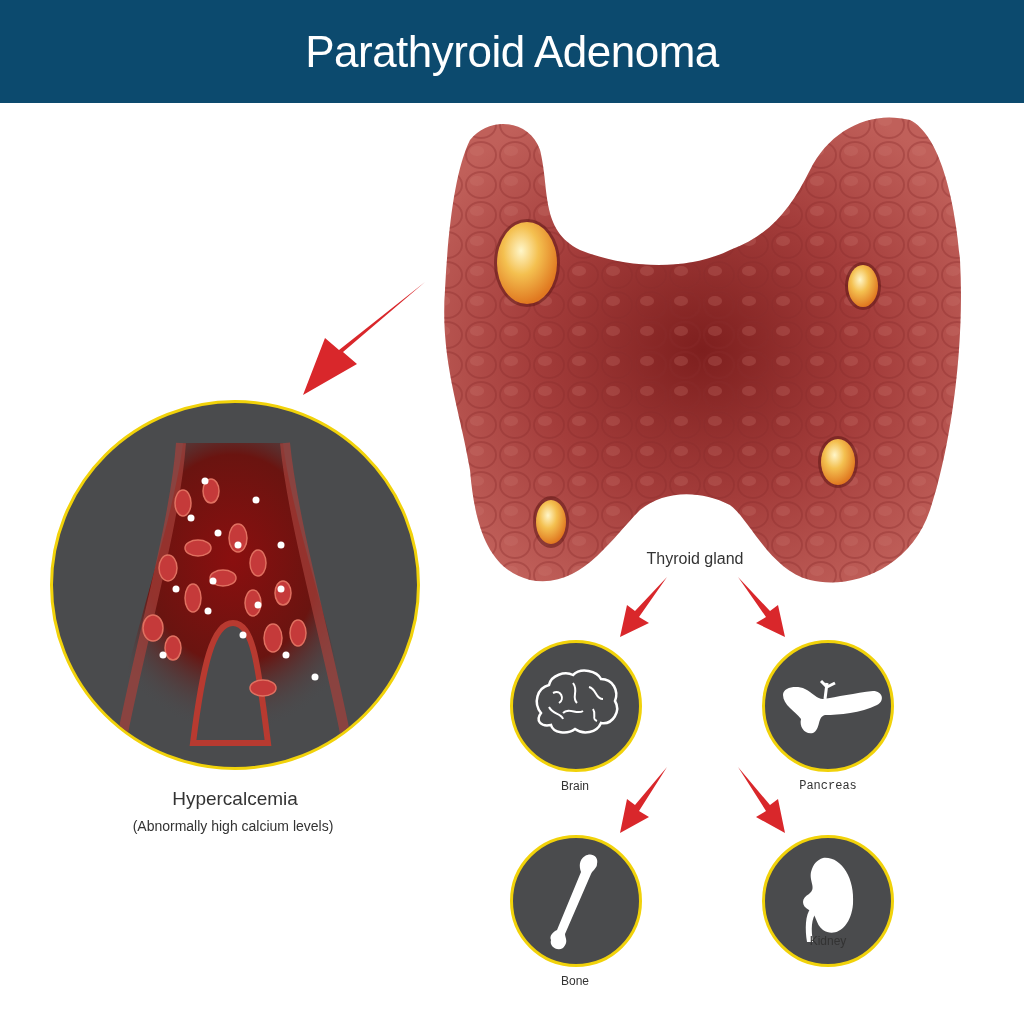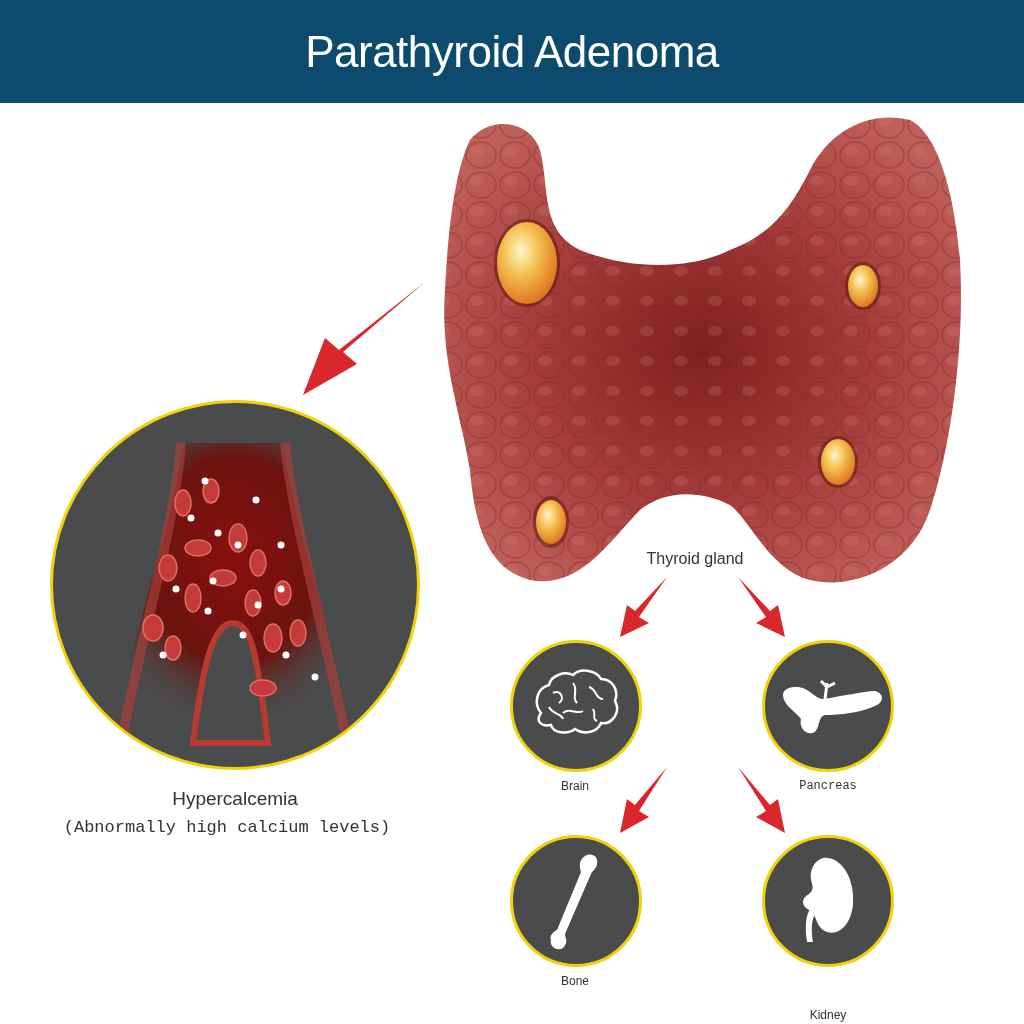--- a/index.html
+++ b/index.html
@@ -104,21 +104,21 @@
         <circle cx="155" cy="208" r="3.5"></circle>
         <circle cx="190" cy="232" r="3.5"></circle>
       <circle cx="110" cy="252" r="3.5"></circle>
         <circle cx="233" cy="252" r="3.5"></circle>
         <circle cx="262" cy="274" r="3.5"></circle>
     </g>
   </svg>
 </div>
 
 <div class="label" style="left:50px;top:788px;width:370px;font-weight:normal;font-size:19px;">Hypercalcemia</div>
-<div class="label" style="left:32px;top:818px;width:390px;font-size:17px;font-family:Liberation Mono, monospace;">(Abnormally high calcium levels)</div>
+<div class="label" style="left:38px;top:818px;width:390px;font-size:14px;">(Abnormally high calcium levels)</div>
 
 <svg class="abs" style="left:615px;top:575px" width="60" height="65" viewBox="0 0 60 65">
   <path d="M52,2 L24,42 L34,48 L5,62 L12,30 L20,36 Z" fill="#d9272b"></path>
 </svg>
 <svg class="abs" style="left:730px;top:575px" width="60" height="65" viewBox="0 0 60 65">
   <path d="M8,2 L36,42 L26,48 L55,62 L48,30 L40,36 Z" fill="#d9272b"></path>
 </svg>
 <svg class="abs" style="left:615px;top:765px" width="60" height="70" viewBox="0 0 60 70">
   <path d="M52,2 L24,46 L34,52 L5,68 L12,34 L20,40 Z" fill="#d9272b"></path>
 </svg>
@@ -148,13 +148,13 @@
   </svg>
 </div>
 <div class="label" style="left:520px;top:974px;width:110px;">Bone</div>
 
 <div class="circle" style="left:762px;top:835px;width:132px;height:132px;">
   <svg width="126" height="126" viewBox="0 0 126 126">
     <path d="M58,20 C76,18 90,40 88,66 C86,90 70,100 58,92 C50,86 52,76 44,72 C36,68 36,60 44,56 C52,50 44,44 46,34 C48,26 52,22 58,20 Z" fill="#ffffff"></path>
     <path d="M46,70 C40,76 40,92 42,104 L48,104 C46,92 46,80 52,74 Z" fill="#ffffff"></path>
   </svg>
 </div>
-<div class="label" style="left:768px;top:1008px;width:120px;">Kidney</div>
+<div class="label" style="left:768px;top:934px;width:120px;">Kidney</div>
 
 </body></html>

